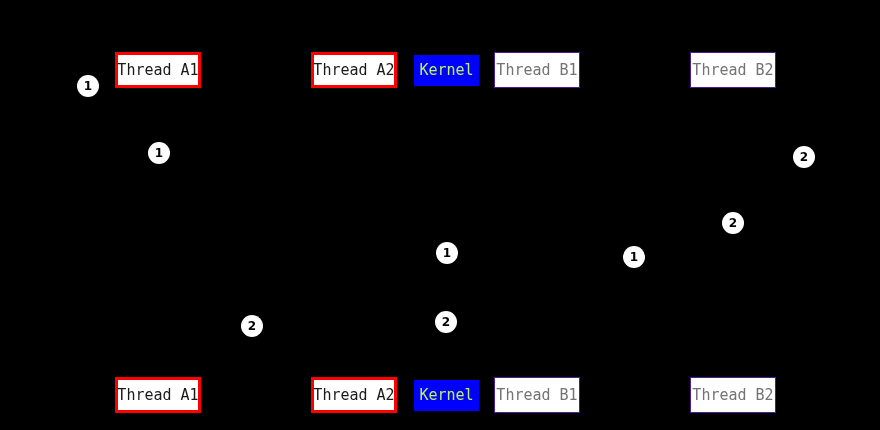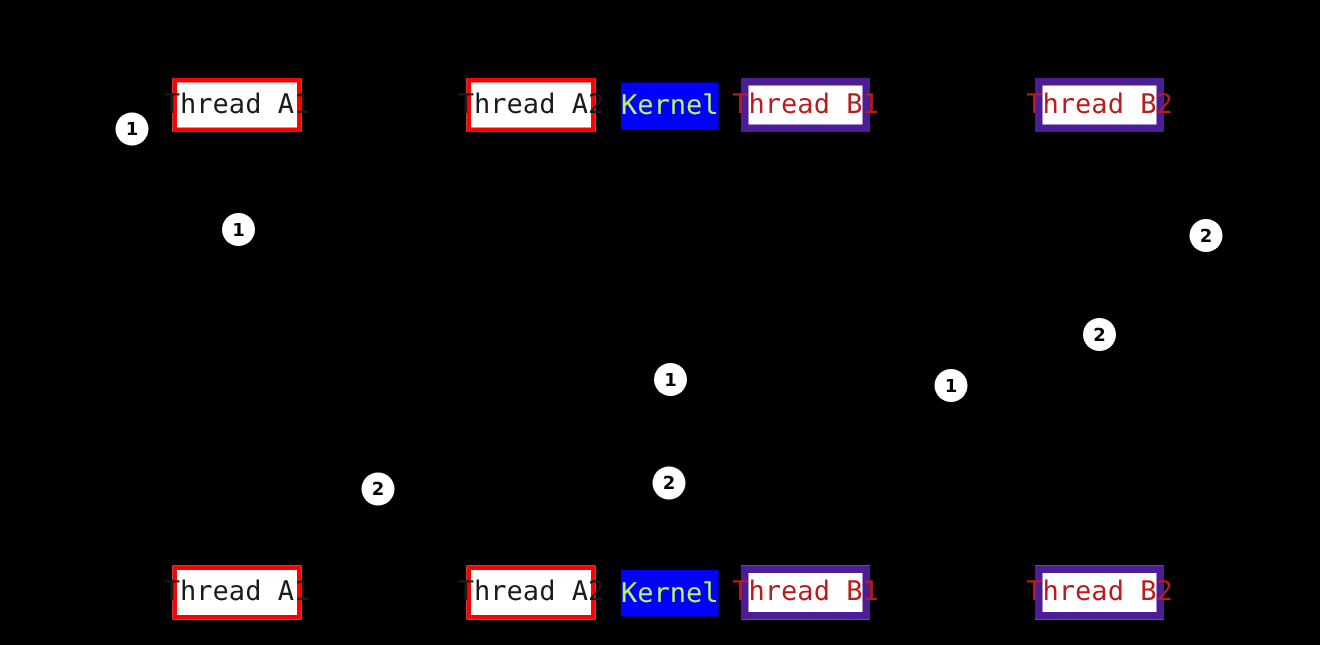--- a/index.html
+++ b/index.html
@@ -32,34 +32,34 @@
     transform-origin: 0 0;
   }
 
   
   .node {
     position: absolute;
     box-sizing: border-box;
     display: flex;
     align-items: center;
     justify-content: center;
-    font-size: 18px;
+    font-size: 15px;
     letter-spacing: 0px;
     white-space: nowrap;
     line-height: 1;
   }
   .node.outline-red {
     background: #ffffff;
     border: 3px solid #ff0000;
     color: #1a1a1a;
   }
   .node.outline-blue {
     background: #ffffff;
-    border: 5px solid #4c1d95;
-    color: #b91c1c;
+    border: 1px solid #4c1d95;
+    color: #737373;
   }
   .node.fill-blue {
     background: #0000ff;
     border: 0px solid #0000ff;
     color: #bef264;
   }
 
   
   .badge {
     position: absolute;

